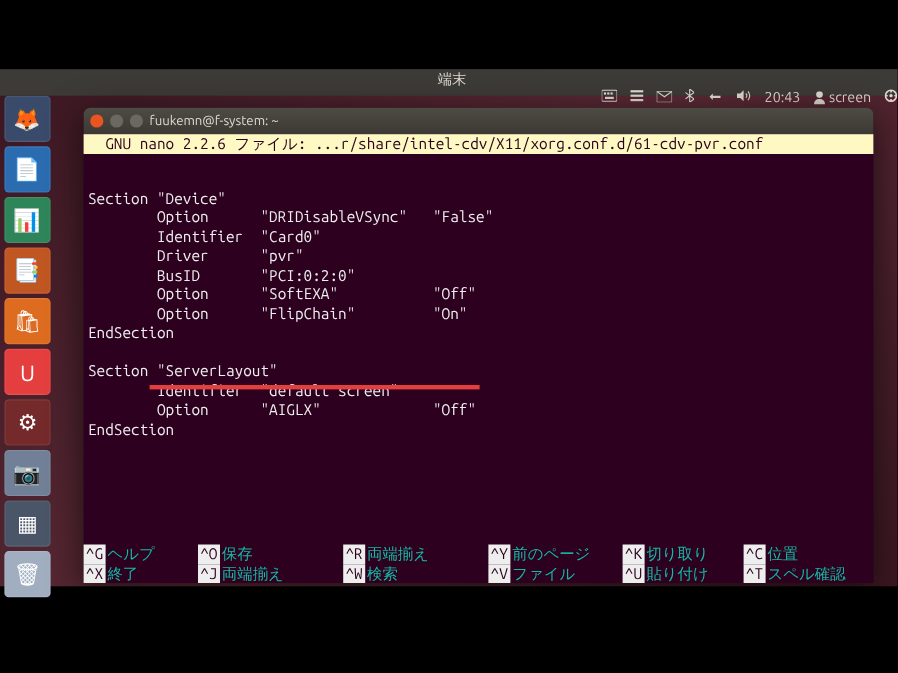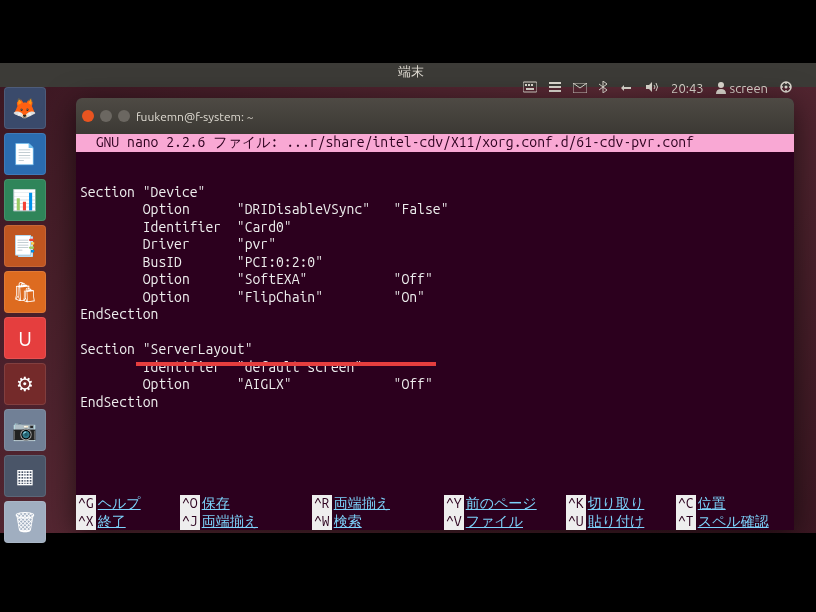--- a/index.html
+++ b/index.html
@@ -32,21 +32,21 @@
     font-size: 13px;
     z-index: 10;
     flex-direction: column;
   }
   .menubar-left { padding-left: 6px; }
   .menubar-right {
     margin-left: auto;
     display: flex;
     align-items: center;
     gap: 12px;
-    padding-right: 24px;
+    padding-right: 0;
   }
   .menubar-right svg { fill: #dfdbd2; }
   .menubar-right .txt { font-size: 13px; }
   .launcher {
     position: absolute;
     top: 87px;
     left: 4px;
     width: 46px;
     display: flex;
     flex-direction: column;
@@ -81,21 +81,21 @@
     width: 718px;
     height: 432px;
     background: #2c001e;
     border-radius: 6px 6px 0 0;
     box-shadow: 0 6px 30px rgba(0,0,0,0.6);
     z-index: 20;
     display: flex;
     flex-direction: column;
   }
   .term-title {
-    height: 36px;
+    height: 24px;
     background: linear-gradient(#4e4a44, #3c3934);
     border-radius: 6px 6px 0 0;
     display: flex;
     align-items: center;
     padding: 0 6px;
     gap: 6px;
     font-size: 12px;
     color: #dfdbd2;
   }
   .wbtn { width: 12px; height: 12px; border-radius: 50%; }
@@ -104,21 +104,21 @@
   .wbtn.max { background: #6b6761; }
   .term-body {
     flex: 1;
     position: relative;
     font-family: "Ubuntu Mono", "DejaVu Sans Mono", monospace;
     font-size: 14px;
     line-height: 17.5px;
     color: #eee;
   }
   .nano-header {
-    background: #f9a8d4;
+    background: #fef9c3;
     color: #2c001e;
     height: 18px;
     padding: 0 4px;
     white-space: pre;
     overflow: hidden;
   }
   .nano-content {
     padding: 14px 4px 0 4px;
     white-space: pre;
     position: relative;
@@ -150,21 +150,21 @@
   .shortcut-key {
     background: #eee;
     color: #2c001e;
     padding: 0 2px;
     margin-right: 2px;
   }
   .shortcut-cell {
     display: flex;
     padding-right: 6px;
   }
-  .shortcut-label { color: #7dd3fc; text-decoration: underline; }
+  .shortcut-label { color: #14b8a6; }
   .sc-col0 { width: 104px; }
   .sc-col1 { width: 132px; }
   .sc-col2 { width: 132px; }
   .sc-col3 { width: 122px; }
   .sc-col4 { width: 110px; }
   .sc-col5 { width: 116px; }
 </style>
 </head>
 <body>
 

